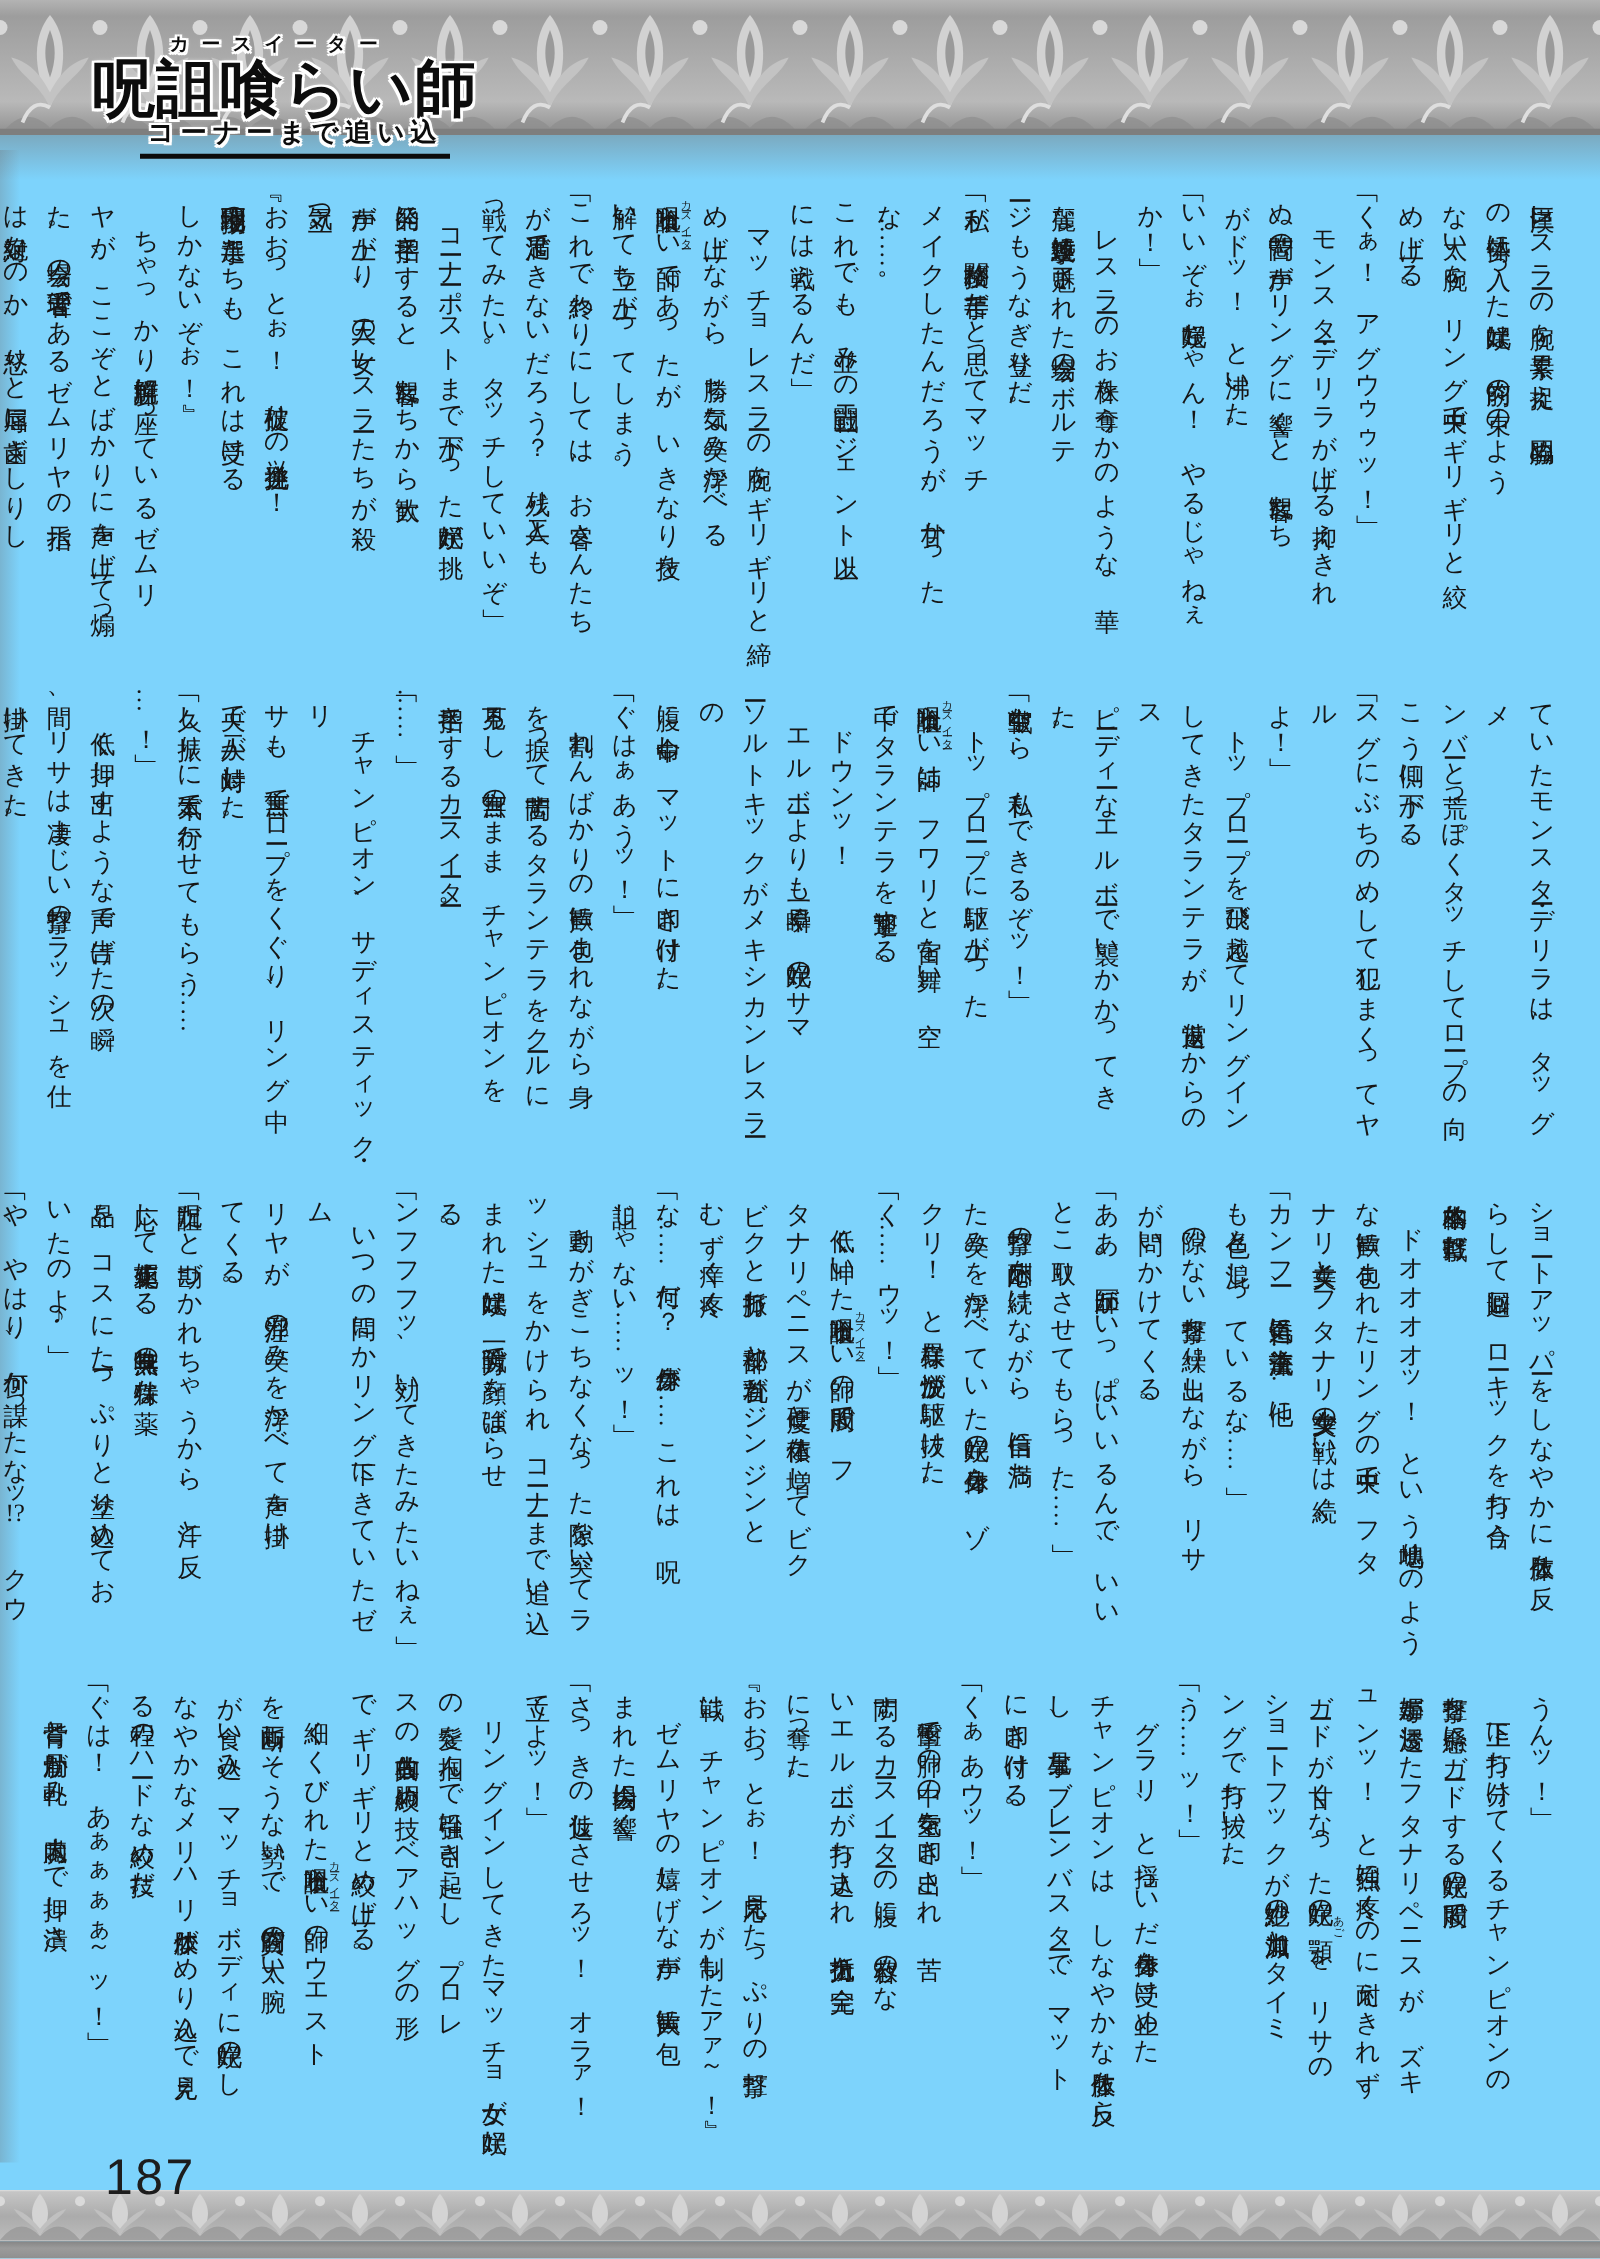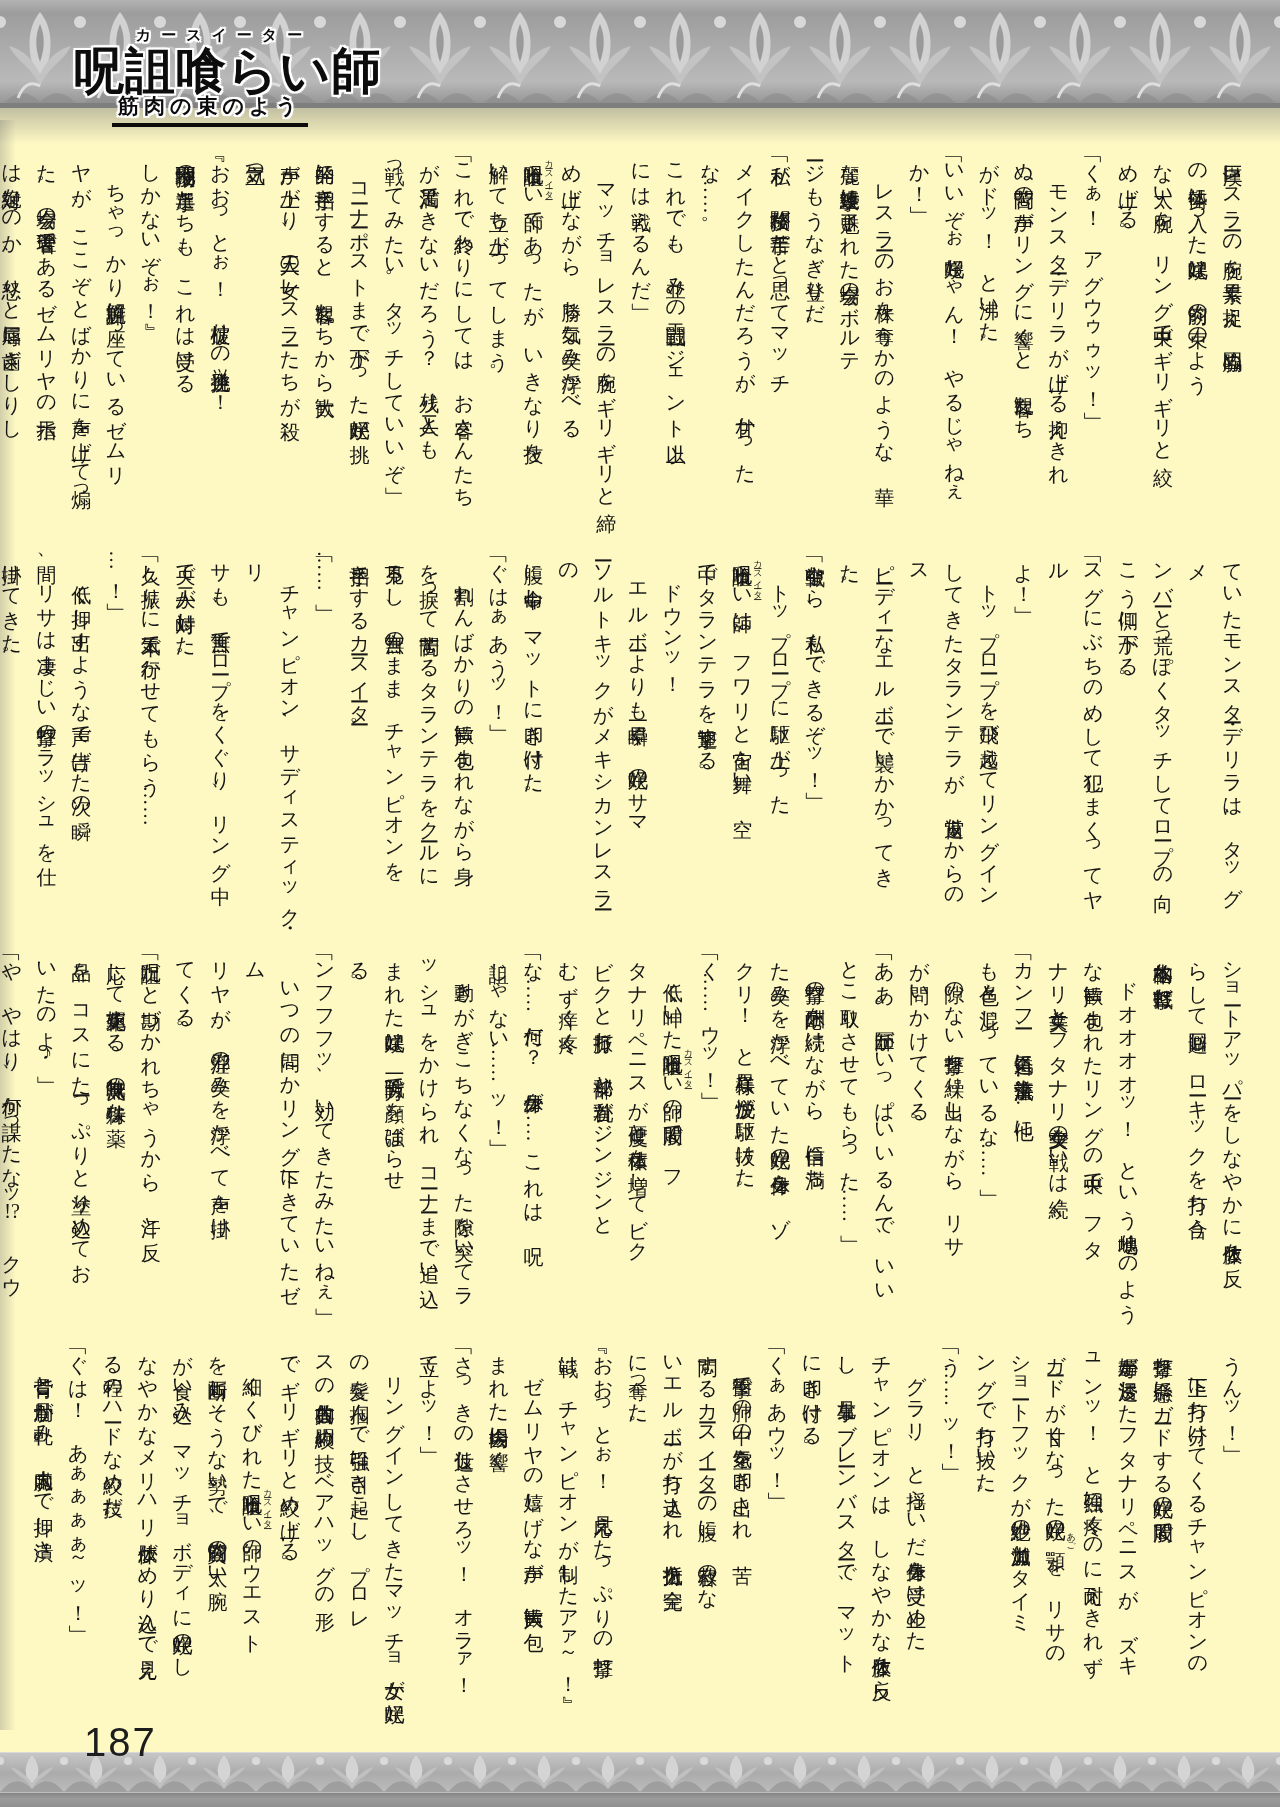--- a/index.html
+++ b/index.html
@@ -1,16 +1,16 @@
 <!DOCTYPE html>
 <html lang="ja"><head>
 <meta charset="utf-8">
 <style>
   html,body{margin:0;padding:0;background:#ffffff;}
-  .page{position:relative;width:1280px;height:1807px;background:#fef9c3;overflow:hidden;
+  .page{position:relative;width:1280px;height:1807px;background:#7dd3fc;overflow:hidden;
         font-family:"Liberation Serif","DejaVu Serif",serif;}
   
   .ornament{position:absolute;left:0;width:1280px;line-height:0;}
   .ornament-top{top:0;height:108px;}
   .ornament-bottom{top:1752px;height:55px;}
   .edge-shadow-top{position:absolute;left:0;top:108px;width:1280px;height:36px;
         background:linear-gradient(to bottom,rgba(120,120,120,.45),rgba(255,255,255,0));}
   .gutter-left{position:absolute;left:0;top:120px;width:16px;height:1610px;
         background:linear-gradient(to right,rgba(110,110,110,.30),rgba(255,255,255,0));}
   
@@ -65,21 +65,21 @@
       <rect x="0" y="0" width="1280" height="108" fill="url(#gt)"></rect>
       <rect x="0" y="0" width="1280" height="108" fill="url(#pt)"></rect>
       <rect x="0" y="103" width="1280" height="5" fill="#7e7e7e"></rect>
     </svg>
   </div>
   <div class="edge-shadow-top"></div>
   <div class="gutter-left"></div>
 
   <div class="logo logo-ruby">カースイーター</div>
   <div class="logo logo-main">呪詛喰らい師</div>
-  <div class="logo logo-sub">筋肉の束のよう</div>
+  <div class="logo logo-sub">コーナーまで追い込</div>
 
   <div class="band band-1">
       <div class="tcol">巨漢レスラーの腕を素早く捉え、脇固め</div>
       <div class="tcol">の体勢に入った咲妃は、筋肉の束のよう</div>
       <div class="tcol">な太い腕を、リング中央でギリギリと絞</div>
       <div class="tcol">め上げる。</div>
       <div class="tcol">「くぁ！　アグウゥゥッ！」</div>
       <div class="tcol">　モンスター・デリラが上げる抑えきれ</div>
       <div class="tcol">ぬ苦悶の声がリングに響くと、観客たち</div>
       <div class="tcol">がドッ！　と沸いた。</div>

